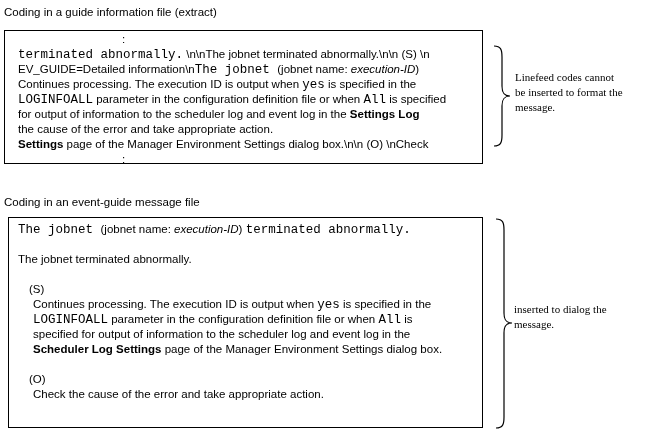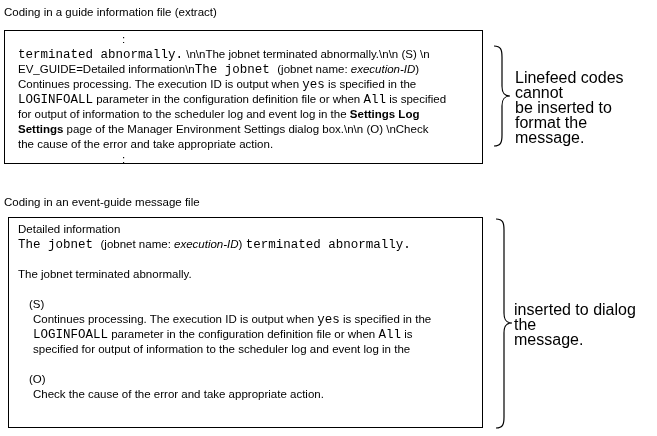--- a/index.html
+++ b/index.html
@@ -17,68 +17,68 @@
   .box1{left:4px;top:30px;width:479px;height:134px;padding:1px 4px 0 13px;}
   .box2{left:8px;top:217px;width:475px;height:211px;padding:4px 4px 0 9px;}
   .line{white-space:pre;height:15px;line-height:15px;font-size:11.5px;}
   .line.dots{padding-left:104px;}
   .line.indent1{padding-left:11px;}
   .line.indent2{padding-left:15px;}
   .seg.sans{font-family:"Liberation Sans",sans-serif;font-size:11.5px;}
   .seg.mono{font-family:"Liberation Mono","DejaVu Sans Mono",monospace;font-size:12.5px;}
   .seg.bold{font-family:"Liberation Sans",sans-serif;font-size:11.5px;font-weight:bold;}
   .seg.italic{font-family:"Liberation Sans",sans-serif;font-size:11.5px;font-style:italic;}
-  .annotation{font-size:16px;line-height:15px;}
+  .annotation{font-size:11px;line-height:15px;font-family:Liberation Serif, serif;}
   .ann1{left:515px;top:70px;width:142px;}
   .ann2{left:514px;top:302px;width:143px;}
   .brace1{left:491px;top:45px;}
   .brace2{left:493px;top:218px;}
   svg{display:block;}
 </style>
 </head>
 <body>
 
 <div class="abs section-title" style="left:4px;top:5px;">Coding in a guide information file (extract)</div>
 
 <div class="abs code-box box1">
     <div class="line dots"><span class="seg sans">:</span></div>
     <div class="line"><span class="seg mono">terminated abnormally.</span><span class="seg sans"> \n\nThe jobnet terminated abnormally.\n\n (S) \n</span></div>
     <div class="line"><span class="seg sans">EV_GUIDE=Detailed information\n</span><span class="seg mono">The jobnet </span><span class="seg sans">(jobnet name: </span><span class="seg italic">execution-ID</span><span class="seg sans">)</span></div>
     <div class="line"><span class="seg sans">Continues processing. The execution ID is output when </span><span class="seg mono">yes</span><span class="seg sans"> is specified in the</span></div>
     <div class="line"><span class="seg mono">LOGINFOALL</span><span class="seg sans"> parameter in the configuration definition file or when </span><span class="seg mono">All</span><span class="seg sans"> is specified</span></div>
     <div class="line"><span class="seg sans">for output of information to the scheduler log and event log in the </span><span class="seg bold">Settings Log</span></div>
+    <div class="line"><span class="seg sans">the cause of the error and take appropriate action.</span></div>
     <div class="line"><span class="seg bold">Settings</span><span class="seg sans"> page of the Manager Environment Settings dialog box.\n\n (O) \nCheck</span></div>
-    <div class="line"><span class="seg sans">the cause of the error and take appropriate action.</span></div>
     <div class="line dots"><span class="seg sans">:</span></div>
   </div>
 
 <div class="abs brace1">
   <svg width="20" height="102" viewBox="0 0 20 102" fill="none" xmlns="http://www.w3.org/2000/svg">
     <path d="M3,1 C10,1 11,5 11,12 L11,41 C11,48 13,51 19,51 C13,51 11,54 11,61 L11,90 C11,97 10,101 3,101" stroke="#000000" stroke-width="1.2" fill="none"></path>
   </svg>
 </div>
 
 <div class="abs annotation ann1">
     <div>Linefeed codes cannot</div>
     <div>be inserted to format the</div>
     <div>message.</div>
   </div>
 
 <div class="abs section-title" style="left:4px;top:195px;">Coding in an event-guide message file</div>
 
 <div class="abs code-box box2">
-    <div class="line"><span class="seg sans">Detailed information</span></div>
     <div class="line"><span class="seg mono">The jobnet </span><span class="seg sans">(jobnet name: </span><span class="seg italic">execution-ID</span><span class="seg sans">) </span><span class="seg mono">terminated abnormally.</span></div>
     <div class="line">&nbsp;</div>
     <div class="line"><span class="seg sans">The jobnet terminated abnormally.</span></div>
     <div class="line">&nbsp;</div>
     <div class="line indent1"><span class="seg sans">(S)</span></div>
     <div class="line indent2"><span class="seg sans">Continues processing. The execution ID is output when </span><span class="seg mono">yes</span><span class="seg sans"> is specified in the</span></div>
     <div class="line indent2"><span class="seg mono">LOGINFOALL</span><span class="seg sans"> parameter in the configuration definition file or when </span><span class="seg mono">All</span><span class="seg sans"> is</span></div>
     <div class="line indent2"><span class="seg sans">specified for output of information to the scheduler log and event log in the</span></div>
+    <div class="line indent2"><span class="seg bold">Scheduler Log Settings</span><span class="seg sans"> page of the Manager Environment Settings dialog box.</span></div>
     <div class="line">&nbsp;</div>
     <div class="line indent1"><span class="seg sans">(O)</span></div>
     <div class="line indent2"><span class="seg sans">Check the cause of the error and take appropriate action.</span></div>
   </div>
 
 <div class="abs brace2">
   <svg width="20" height="211" viewBox="0 0 20 211" fill="none" xmlns="http://www.w3.org/2000/svg">
     <path d="M3,1 C10,1 11,5 11,12 L11,95 C11,102 13,105 19,105 C13,105 11,108 11,115 L11,199 C11,206 10,210 3,210" stroke="#000000" stroke-width="1.2" fill="none"></path>
   </svg>
 </div>

